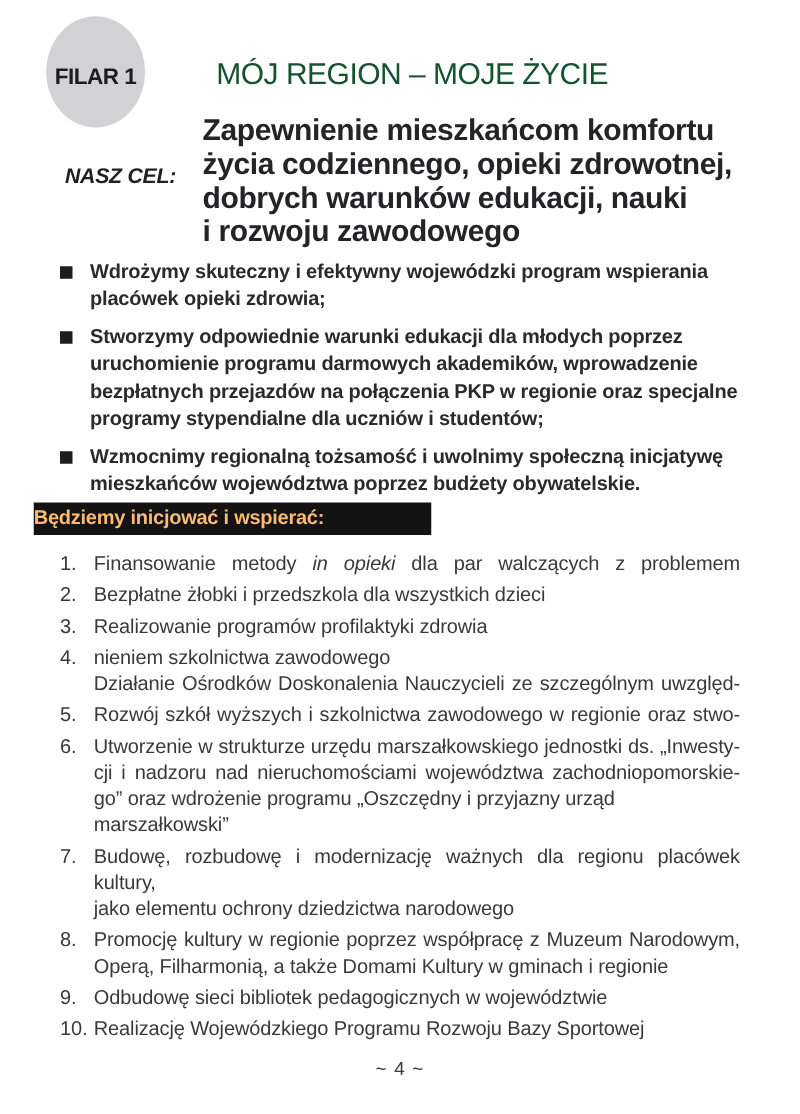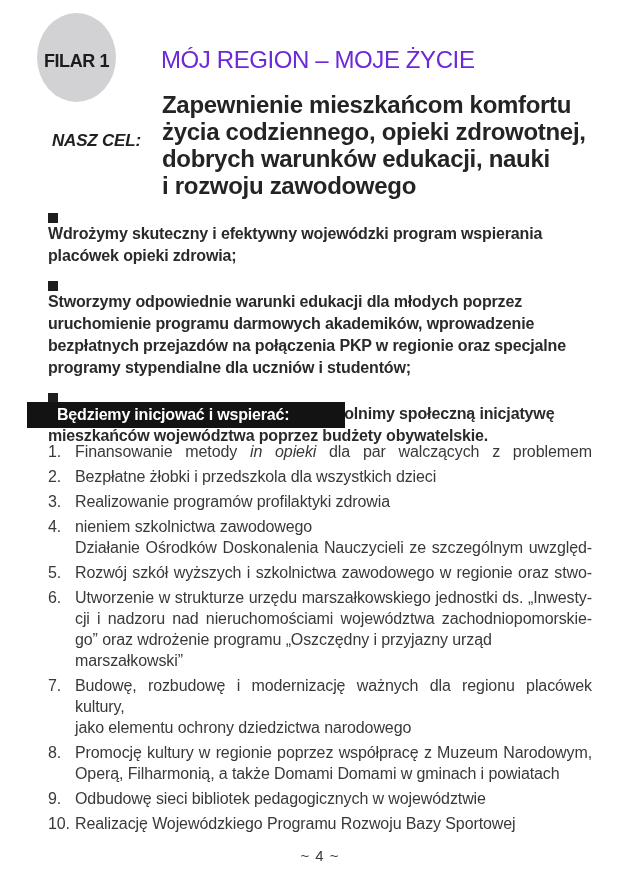--- a/index.html
+++ b/index.html
@@ -12,53 +12,53 @@
     position:absolute; left:37px; top:13px; width:79px; height:89px;
     background:#d2d2d4; border-radius:50%;
     display:flex; align-items:center; justify-content:center;
   }
   .pillar-circle .lbl {
     font-weight:bold; font-size:18px; letter-spacing:-0.4px; color:#1c1c1e;
     padding-top:8px;
   }
   
   .page-title {
-    position:absolute; left:161px; top:46px;
-    font-size:24px; font-weight:400; letter-spacing:-0.4px; color:#6d28d9;
+    position:absolute; left:173px; top:46px;
+    font-size:24px; font-weight:400; letter-spacing:-0.4px; color:#14532d;
     white-space:nowrap;
   }
   
   .goal-label {
     position:absolute; left:52px; top:131px;
     font-size:17px; font-weight:bold; font-style:italic; color:#202022;
     letter-spacing:-0.2px; white-space:nowrap;
   }
   .goal-text {
     position:absolute; left:162px; top:91px; width:430px;
     font-size:24px; font-weight:bold; line-height:27px;
     letter-spacing:-0.3px; color:#242427; white-space:pre-line;
   }
   
   .bullets { position:absolute; left:48px; top:207px; width:545px; }
-  .bullet { display:flex; margin-bottom:8px;flex-direction:column; }
+  .bullet { display:flex; margin-bottom:8px; }
   .bullet-marker {
     flex:none; width:10px; height:10px; background:#1e1e20; margin:6px 14px 0 0;
   }
   .bullet-text {
     font-size:16px; font-weight:bold; line-height:22px; letter-spacing:-0.15px;
     color:#2a2a2d; white-space:pre-line; width:521px;
   }
   
   .section-banner {
     position:absolute; left:27px; top:402px; width:318px; height:26px;
     background:#131313; display:flex; align-items:center;
   }
   .section-banner .txt {
-    color:#ffffff; font-weight:bold; font-size:16px; letter-spacing:-0.2px;
-    padding-left:30px; white-space:nowrap;
+    color:#fdba74; font-weight:bold; font-size:16px; letter-spacing:-0.2px;
+    padding-left:0; white-space:nowrap;
   }
   
   .numbered { position:absolute; left:48px; top:441px; width:544px; }
   .item { display:flex; margin-bottom:4px; }
   .num {
     flex:none; width:27px; font-size:16px; line-height:21px; color:#39393c;
     letter-spacing:-0.1px;
   }
   .itext { width:517px; font-size:16px; line-height:21px; color:#39393c; letter-spacing:-0.1px; }
   .line { white-space:pre-line; }
@@ -163,21 +163,21 @@
       <div class="itext">
         <div class="line jl">Budowę, rozbudowę i modernizację ważnych dla regionu placówek kultury,</div>
         <div class="line">jako elementu ochrony dziedzictwa narodowego</div>
       </div>
     </div>
 
     <div class="item">
       <span class="num">8.</span>
       <div class="itext">
         <div class="line jl">Promocję kultury w regionie poprzez współpracę z Muzeum Narodowym,</div>
-        <div class="line">Operą, Filharmonią, a także Domami Domami w gminach i powiatach</div>
+        <div class="line">Operą, Filharmonią, a także Domami Kultury w gminach i regionie</div>
       </div>
     </div>
 
     <div class="item">
       <span class="num">9.</span>
       <div class="itext">
         <div class="line">Odbudowę sieci bibliotek pedagogicznych w województwie</div>
       </div>
     </div>
 

